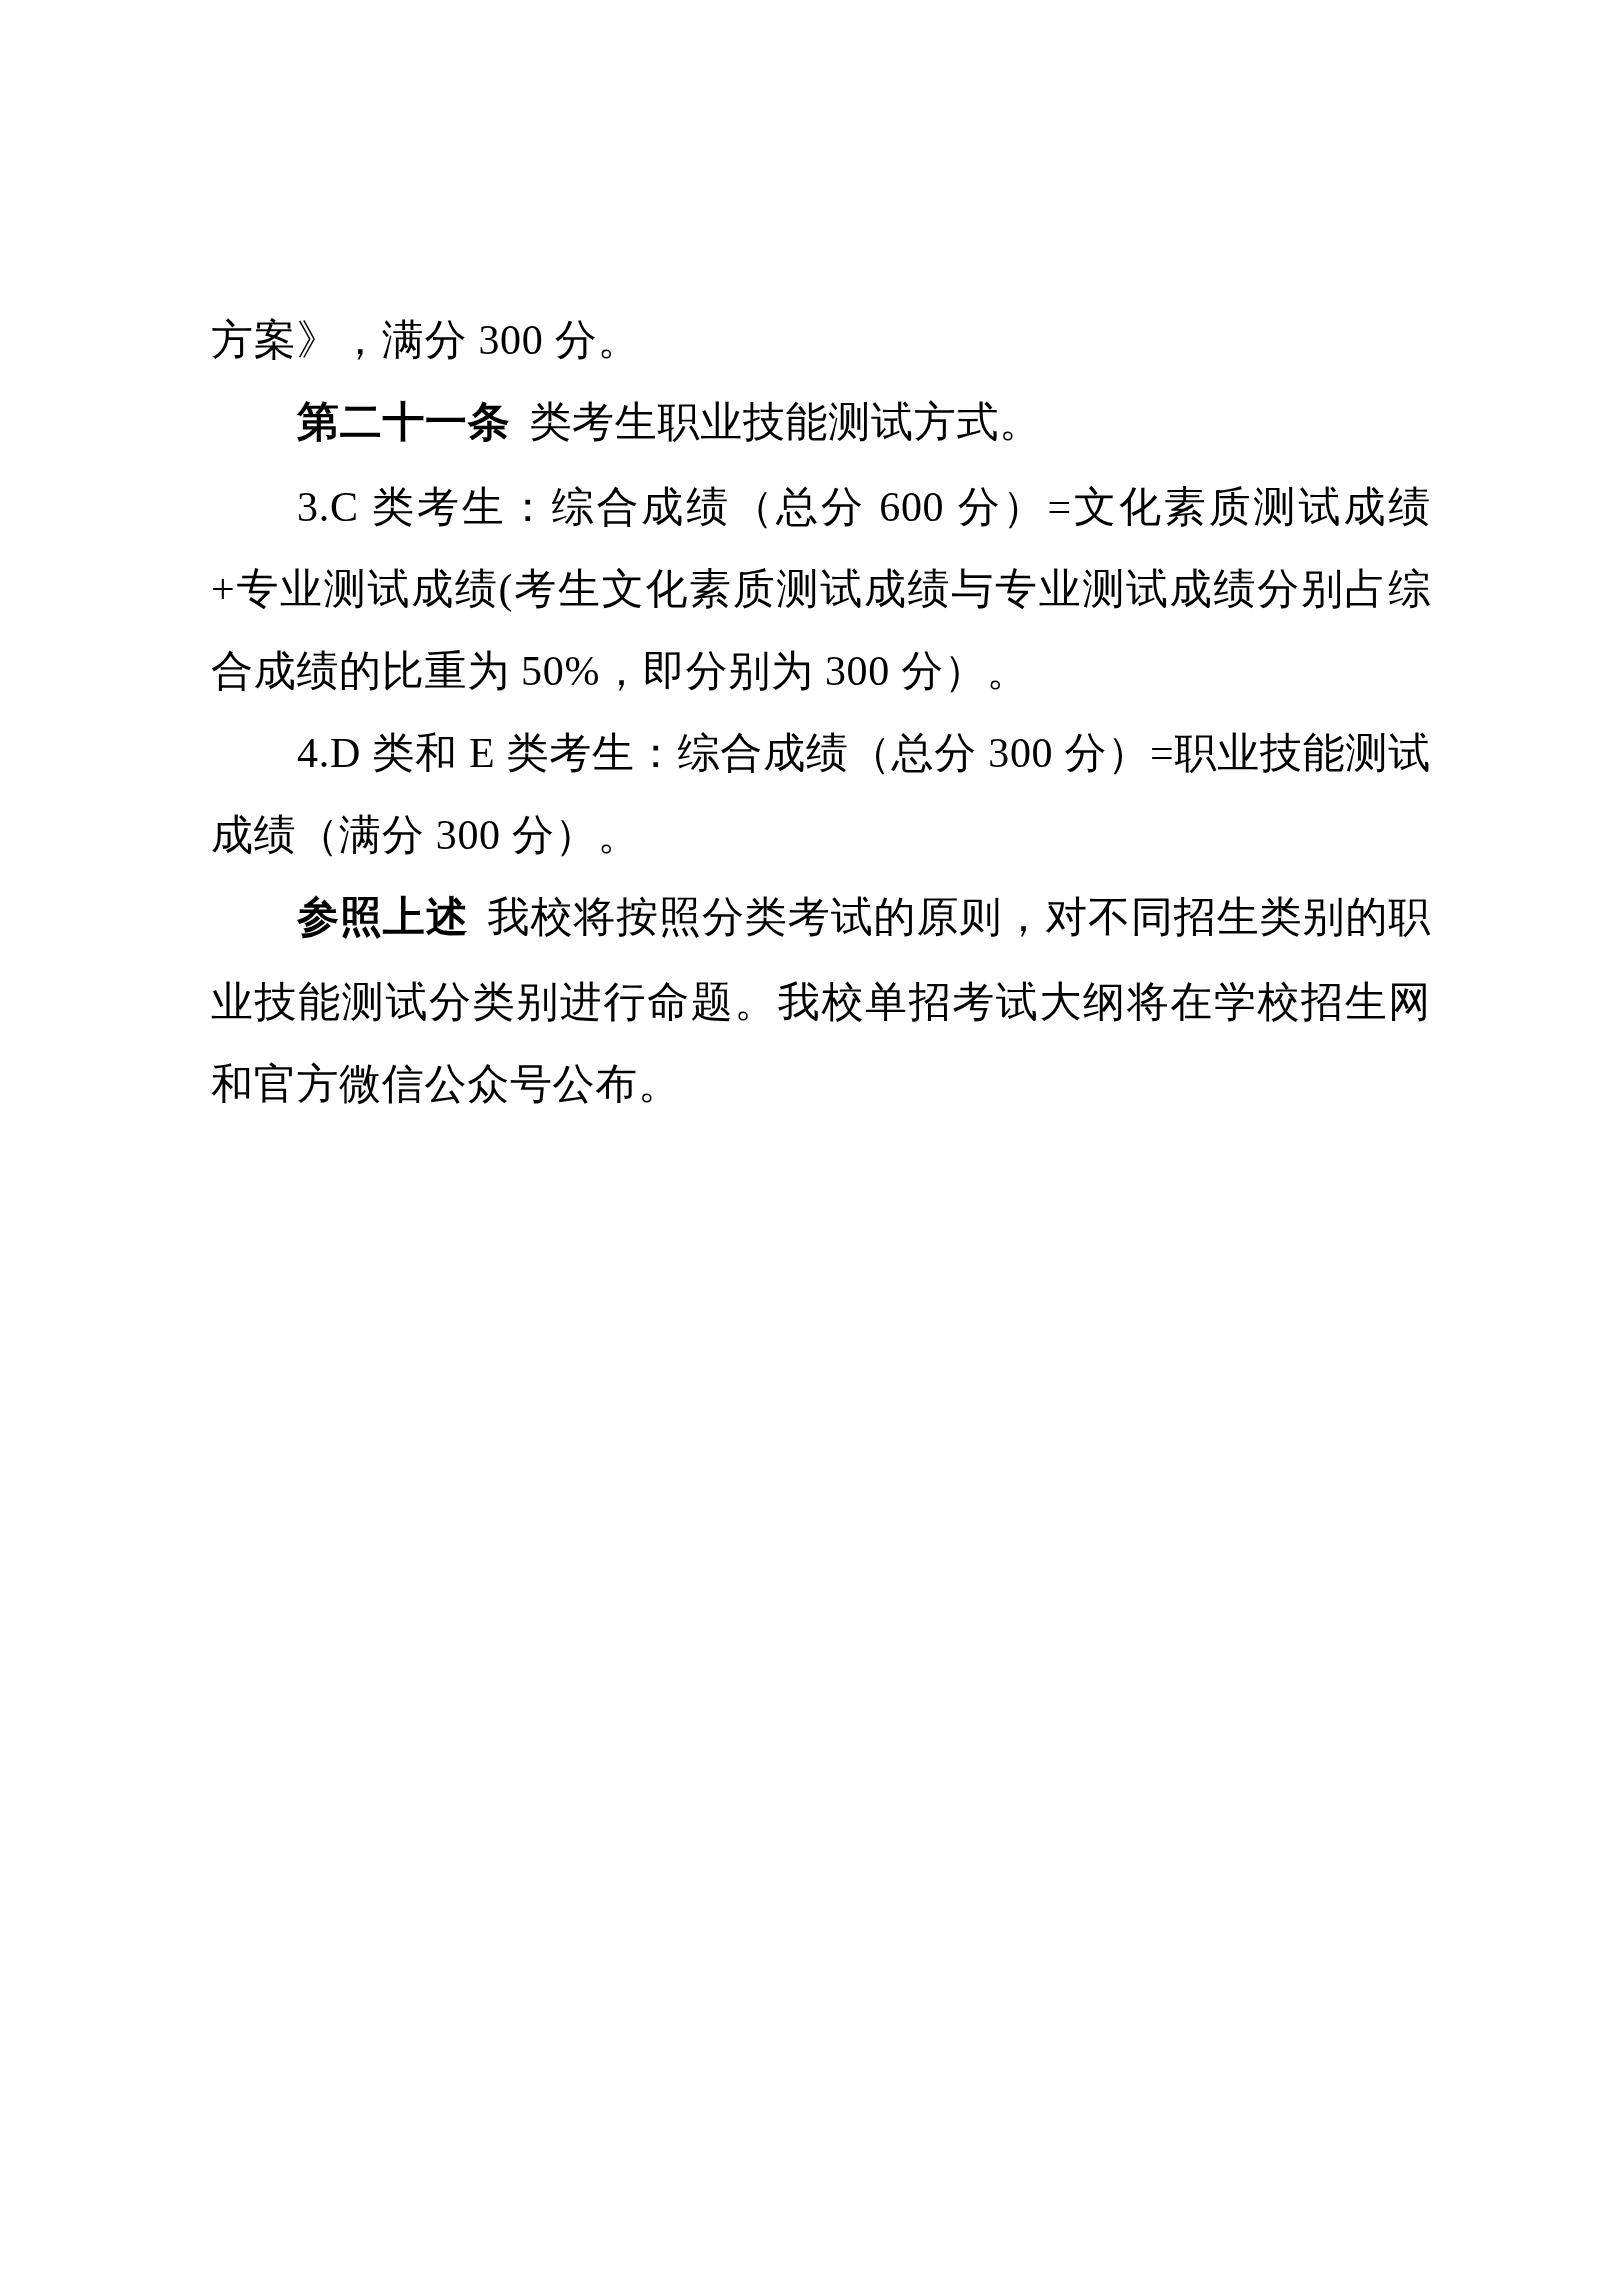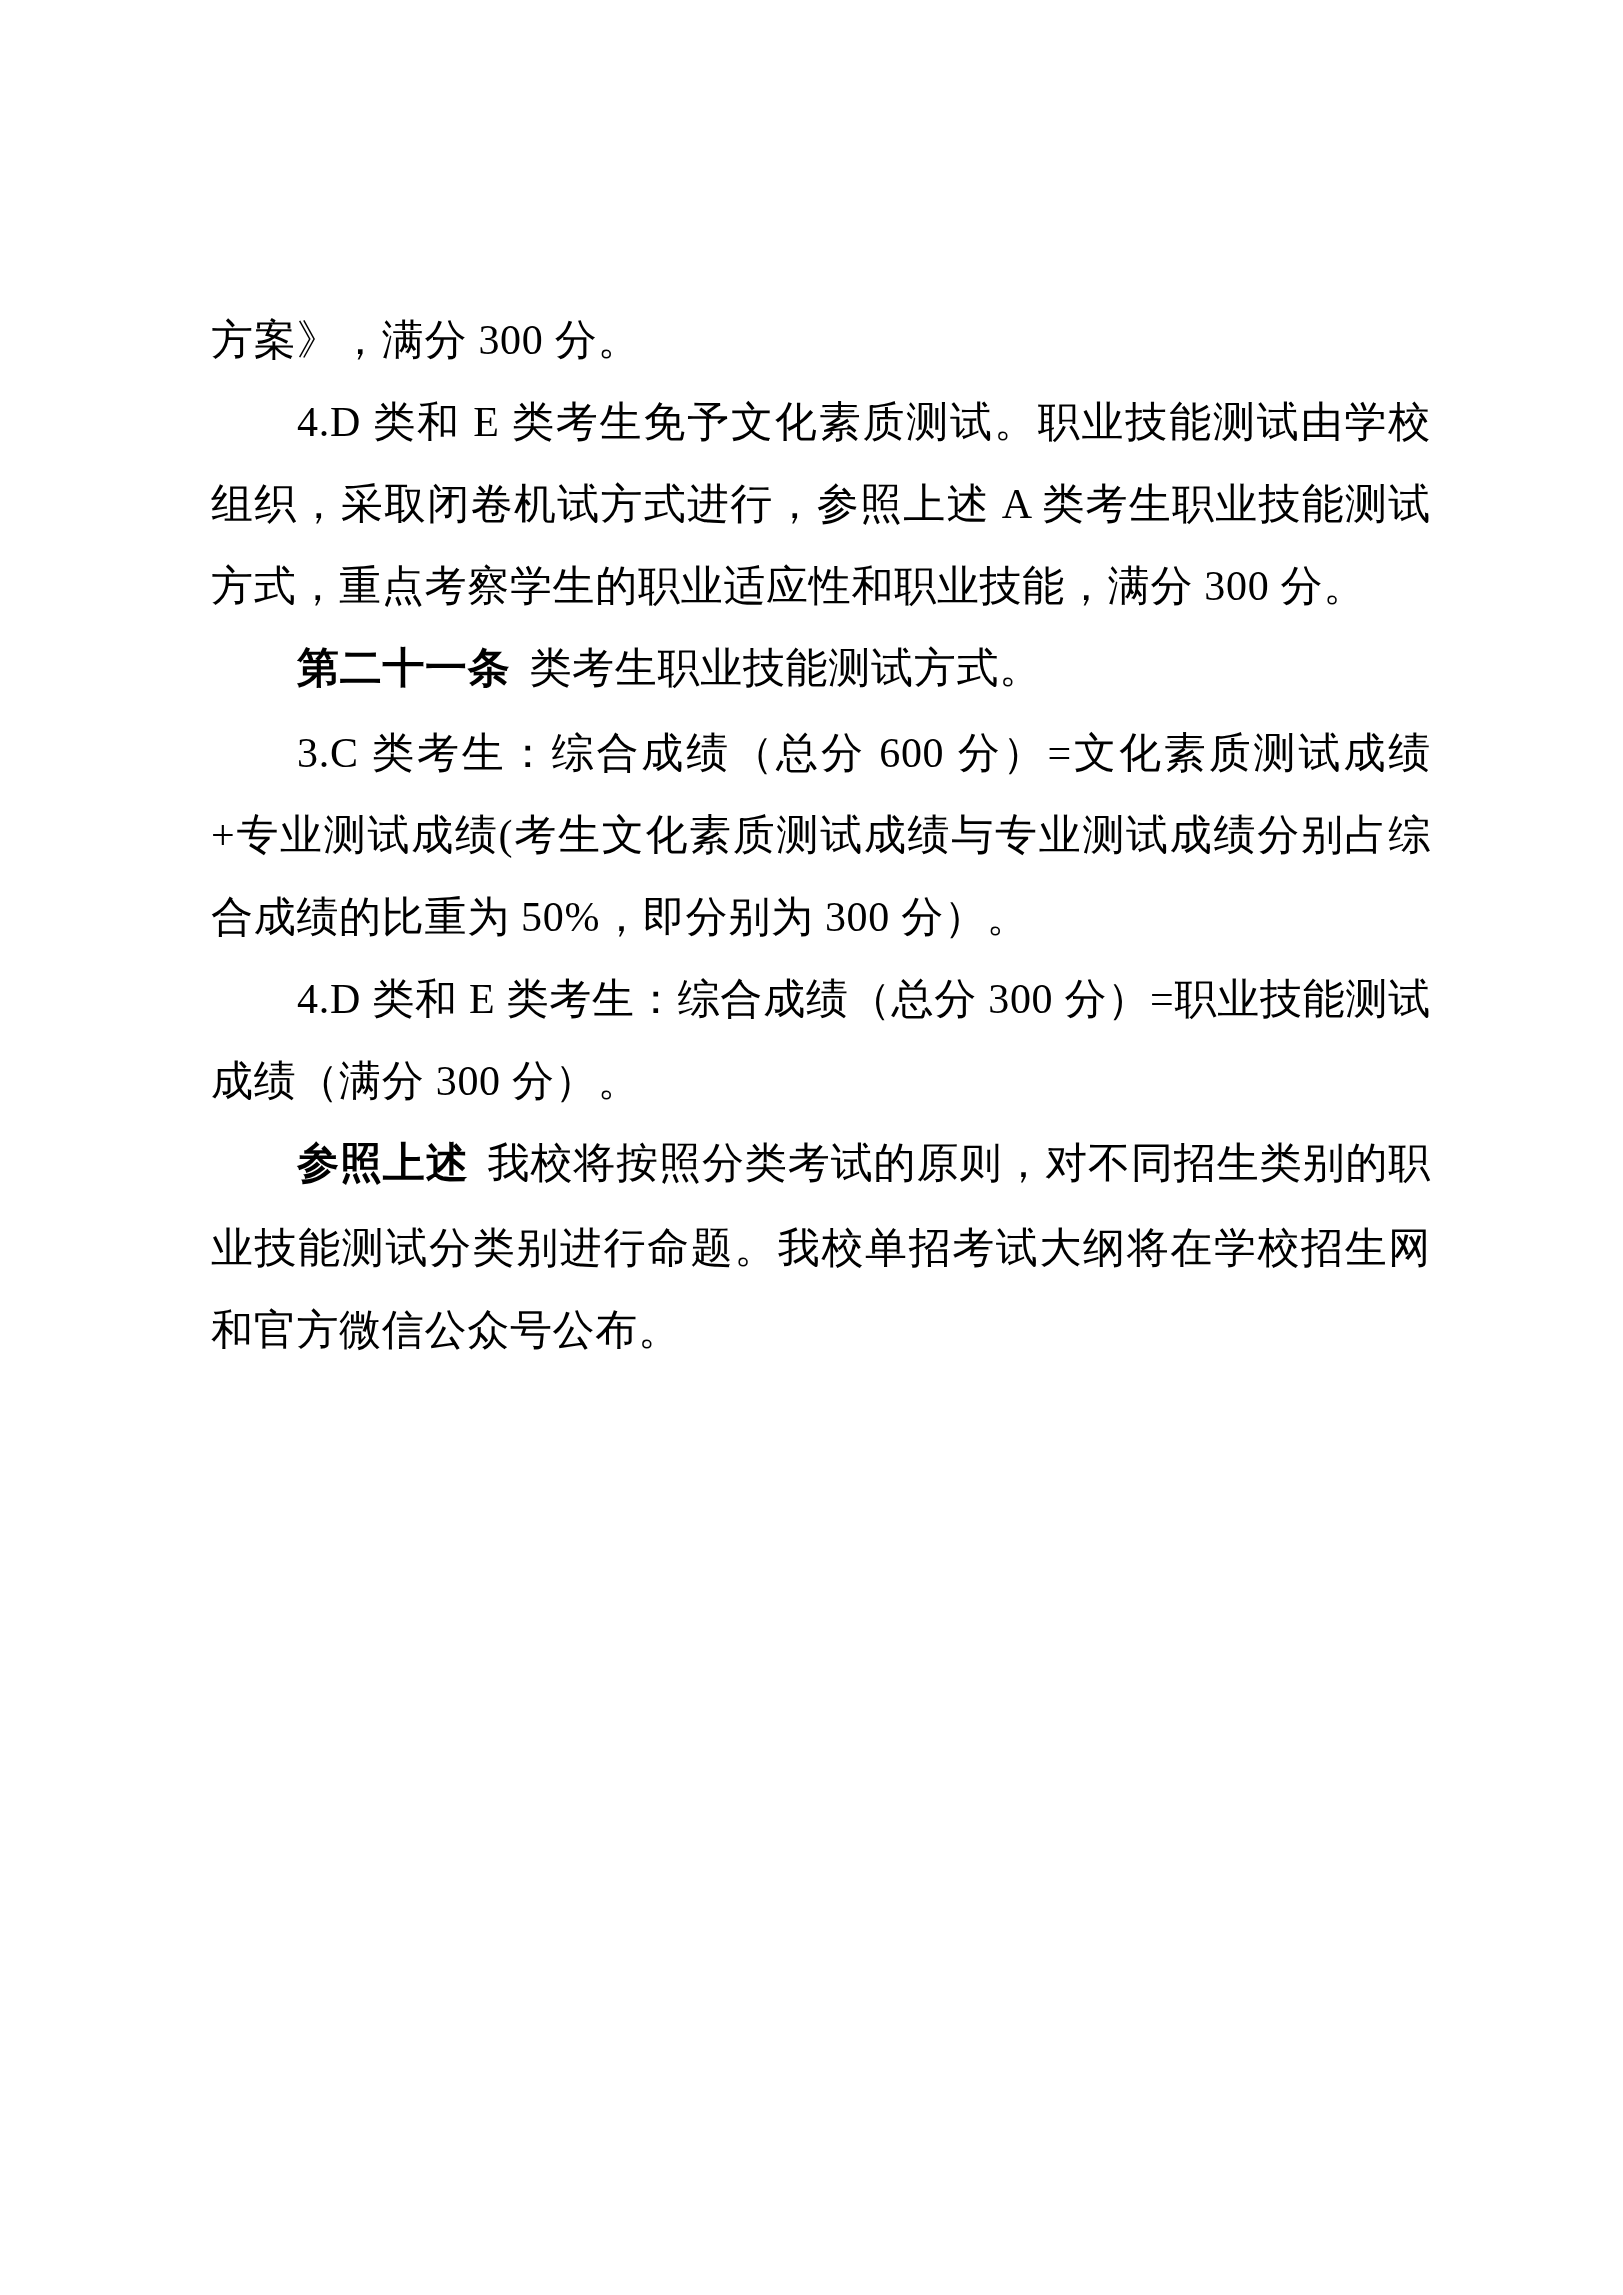--- a/index.html
+++ b/index.html
@@ -51,21 +51,20 @@
   }
 </style>
 </head>
 <body>
 
 <div class="page">
   <div class="content">
 
     <p class="para"><span>方案》，满分 300 分。</span></p>
 
-    <p class="para indent"><span>4.D 类和 E 类考生免予文化素质测试。职业技能测试由学校组织，采取闭卷机试方式进行，参照上述 A 类考生职业技能测试方式，重点考察学生的职业适应性和职业技能，满分 300 分。</span></p>
 
     <p class="para indent"><span class="lead">第二十一条</span><span>类考生职业技能测试方式。</span></p>
 
 
 
     <p class="para indent"><span>3.C 类考生：综合成绩（总分 600 分）=文化素质测试成绩+专业测试成绩(考生文化素质测试成绩与专业测试成绩分别占综合成绩的比重为 50%，即分别为 300 分）。</span></p>
 
     <p class="para indent"><span>4.D 类和 E 类考生：综合成绩（总分 300 分）=职业技能测试成绩（满分 300 分）。</span></p>
 
     <p class="para indent"><span class="lead">参照上述</span><span>我校将按照分类考试的原则，对不同招生类别的职业技能测试分类别进行命题。我校单招考试大纲将在学校招生网和官方微信公众号公布。</span></p>

